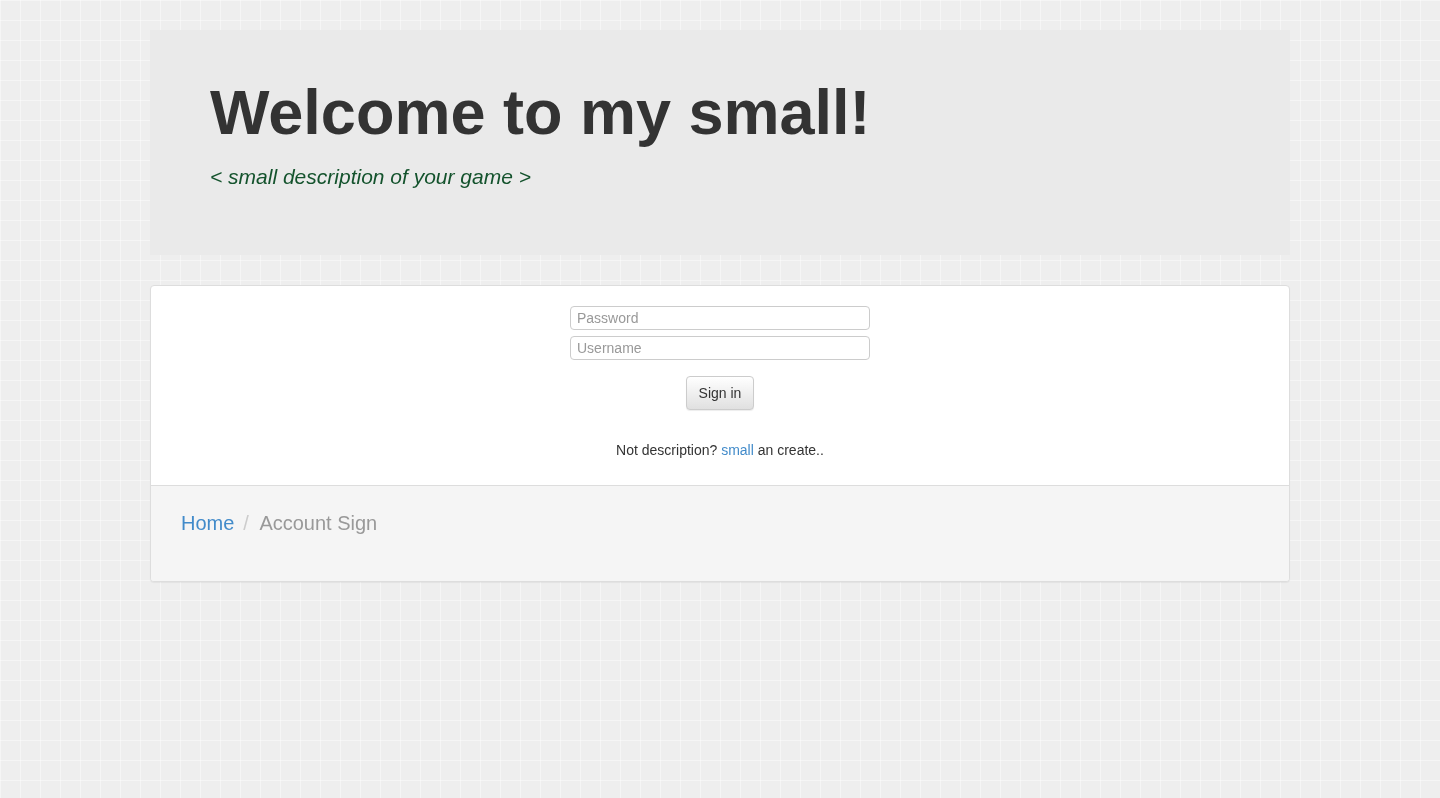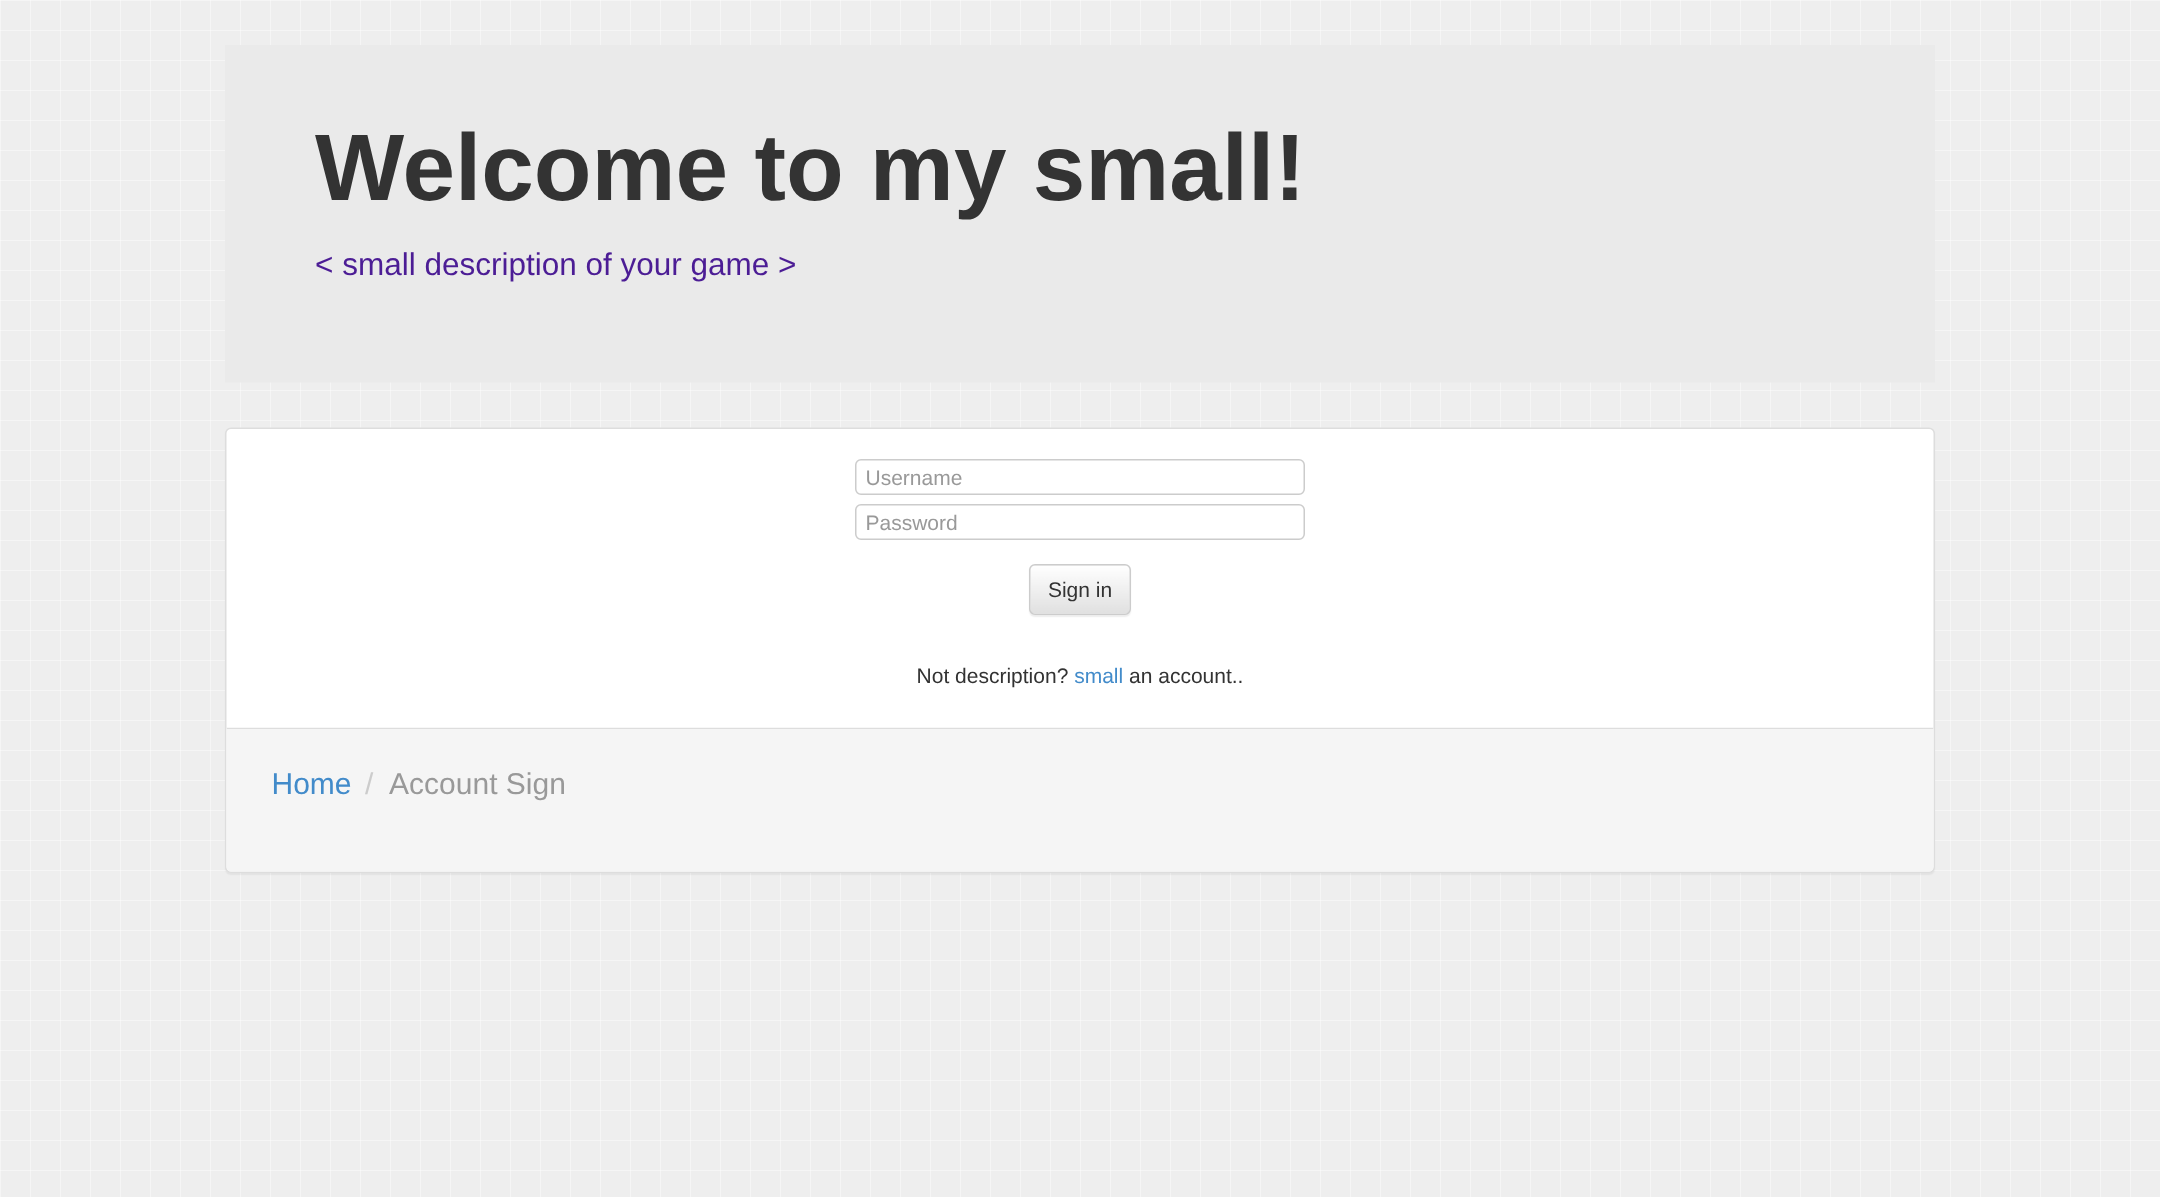--- a/index.html
+++ b/index.html
@@ -38,21 +38,22 @@
       font-size: 63px;
       font-weight: 700;
       color: #333;
       margin-bottom: 15px;
       line-height: 1.1;
     }
     
     .jumbotron p {
       font-size: 21px;
       font-weight: 200;
-      color: #4c1d95;
+      font-style: italic;
+      color: #14532d;
       margin-bottom: 15px;
     }
     
     .panel {
       background-color: #fff;
       border: 1px solid #ddd;
       border-radius: 4px;
       margin-bottom: 20px;
       box-shadow: 0 1px 1px rgba(0,0,0,0.05);
     }
@@ -159,26 +160,26 @@
 <div class="container">
 
   <div class="jumbotron">
     <h1>Welcome to my small!</h1>
     <p>&lt; small description of your game &gt;</p>
   </div>
 
   <div class="panel">
     <div class="panel-body">
       <form class="form-signin">
+        <input type="password" class="form-control" placeholder="Password" style="">
         <input type="text" class="form-control" placeholder="Username" style="">
-        <input type="password" class="form-control" placeholder="Password" style="">
         <button type="submit" class="btn">Sign in</button>
       </form>
       <div class="register-text">
-        <span>Not description? </span><a href="#">small</a><span> an account..</span>
+        <span>Not description? </span><a href="#">small</a><span> an create..</span>
       </div>
     </div>
     <div class="panel-footer">
       <ol class="breadcrumb">
         <li><a href="#">Home</a></li>
         <li class="active">Account Sign</li>
       </ol>
     </div>
   </div>
 

